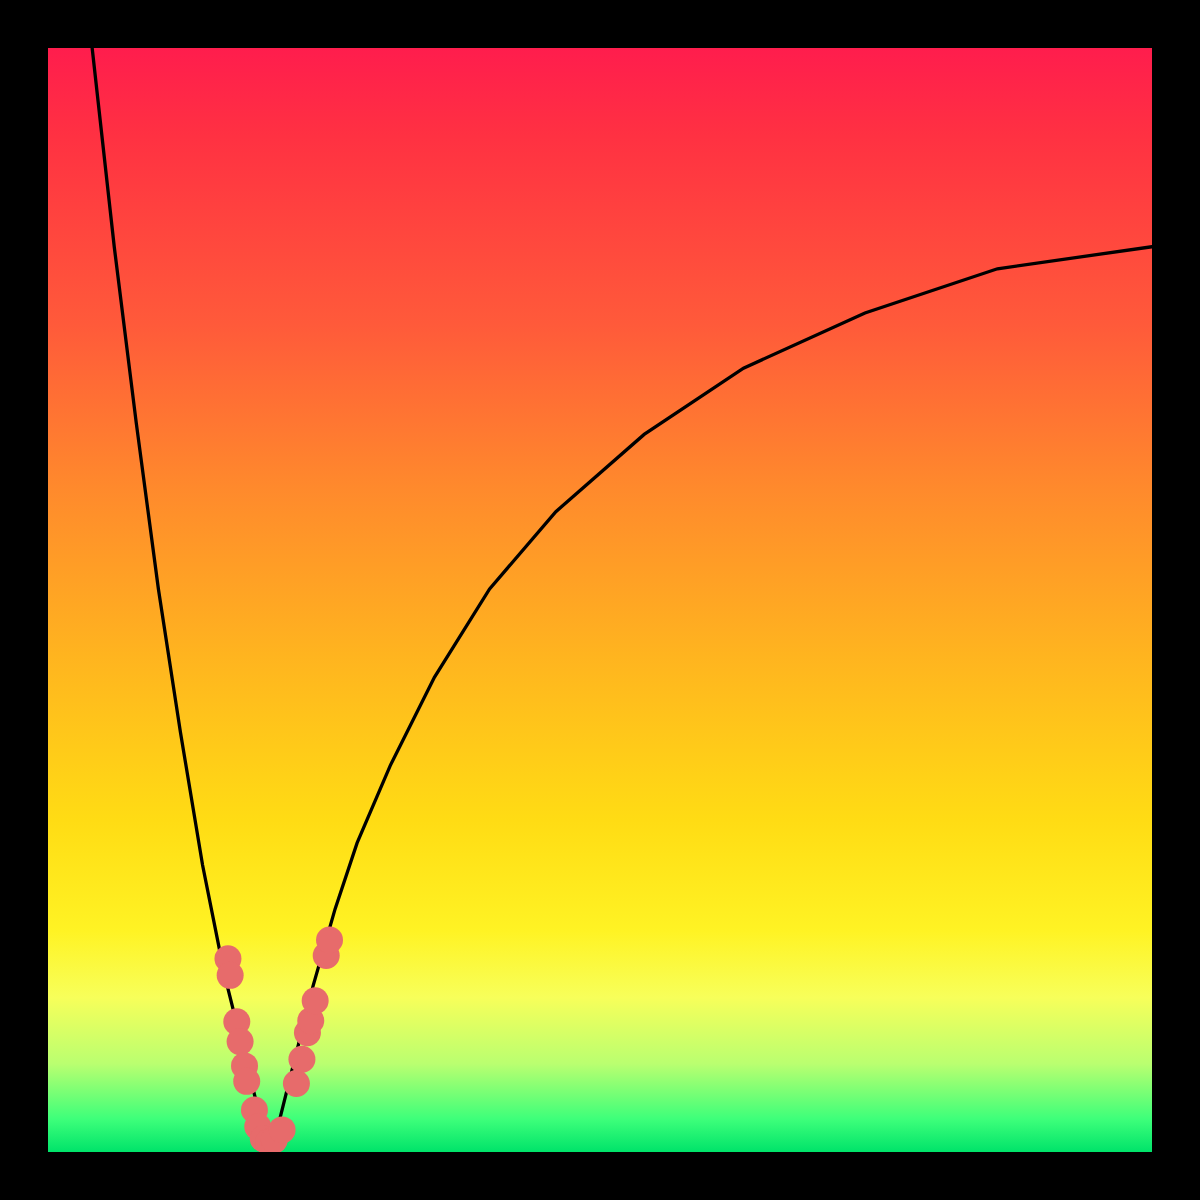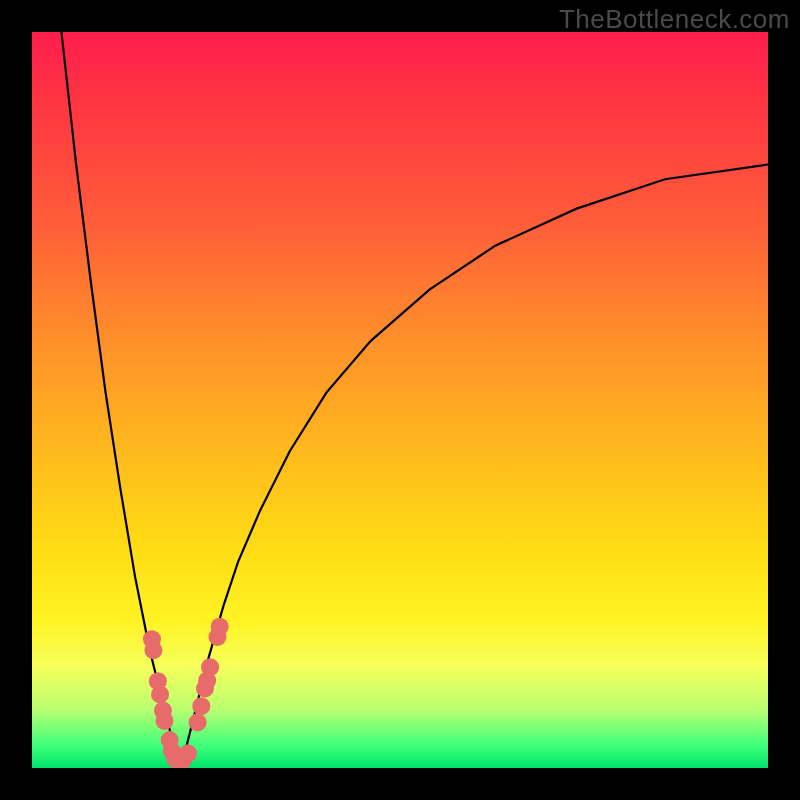--- a/index.html
+++ b/index.html
@@ -88,14 +88,13 @@
           <circle cx="165.60" cy="690.37" r="9" fill="#e76b6b"></circle>
           <circle cx="169.28" cy="674.18" r="9" fill="#e76b6b"></circle>
           <circle cx="172.96" cy="656.51" r="9" fill="#e76b6b"></circle>
           <circle cx="175.17" cy="648.42" r="9" fill="#e76b6b"></circle>
           <circle cx="178.11" cy="635.17" r="9" fill="#e76b6b"></circle>
           <circle cx="185.47" cy="604.99" r="9" fill="#e76b6b"></circle>
           <circle cx="187.68" cy="594.69" r="9" fill="#e76b6b"></circle>
         </g>
     </svg>
   </div>
-  <div class="watermark">TheBottleneck.com</div>
 </div>
 
 </body></html>

